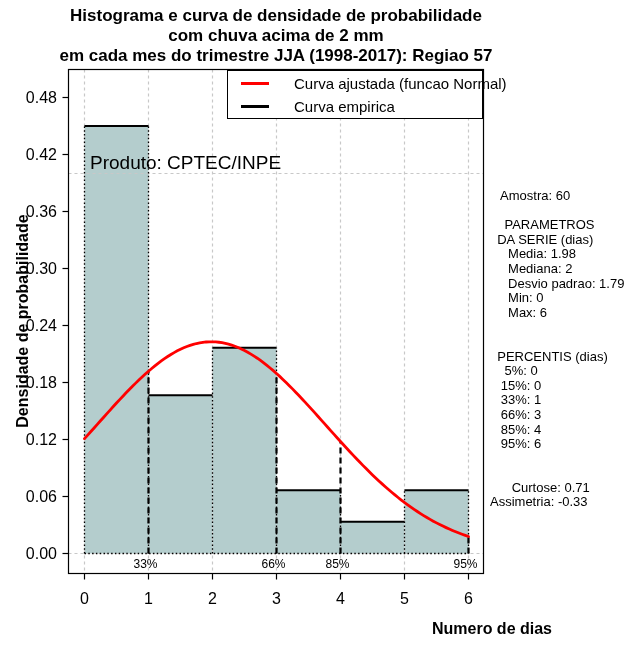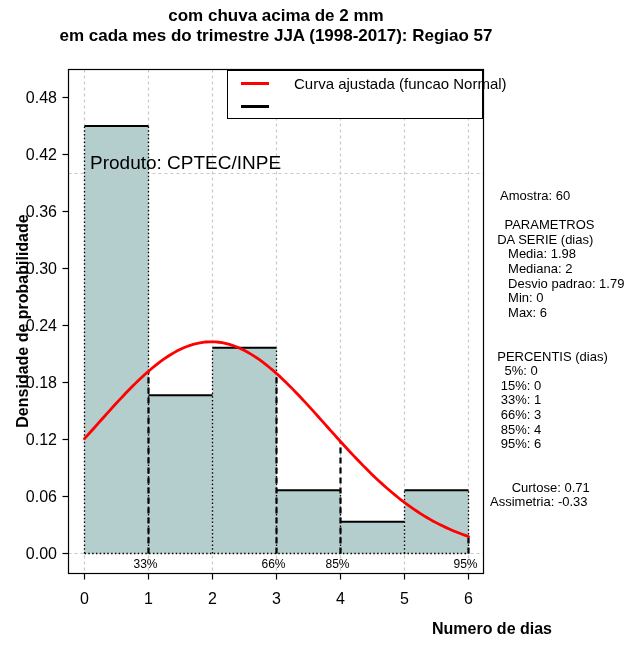--- a/index.html
+++ b/index.html
@@ -111,36 +111,38 @@
       <text x="57" y="273.5" text-anchor="end" font-size="16" fill="#000000">0.30</text>
       <line x1="62.5" y1="211.5" x2="68.5" y2="211.5" stroke="#000" stroke-width="1.2"></line>
       <text x="57" y="216.5" text-anchor="end" font-size="16" fill="#000000">0.36</text>
       <line x1="62.5" y1="154.5" x2="68.5" y2="154.5" stroke="#000" stroke-width="1.2"></line>
       <text x="57" y="159.5" text-anchor="end" font-size="16" fill="#000000">0.42</text>
       <line x1="62.5" y1="97.5" x2="68.5" y2="97.5" stroke="#000" stroke-width="1.2"></line>
       <text x="57" y="102.5" text-anchor="end" font-size="16" fill="#000000">0.48</text>
     </svg>
 
   <div class="title-block">
+    <div>Histograma e curva de densidade de probabilidade</div>
     <div>com chuva acima de 2 mm</div>
     <div>em cada mes do trimestre JJA (1998-2017): Regiao 57</div>
   </div>
 
   <div class="ylabel">Densidade de probabilidade</div>
   <div class="xlabel">Numero de dias</div>
 
   <div class="inner-label">Produto: CPTEC/INPE</div>
 
   <div class="legend">
     <div class="legend-row">
       <span class="legend-swatch" style="background: rgb(255, 0, 0);"></span>
       <span class="lab">Curva ajustada (funcao Normal)</span>
     </div>
     <div class="legend-row">
       <span class="legend-swatch" style="background: rgb(0, 0, 0);"></span>
+      <span class="lab">Curva empirica</span>
     </div>
   </div>
 
   <pre class="stats-panel">   Amostra: 60
 
     PARAMETROS
   DA SERIE (dias)
      Media: 1.98
      Mediana: 2
      Desvio padrao: 1.79

